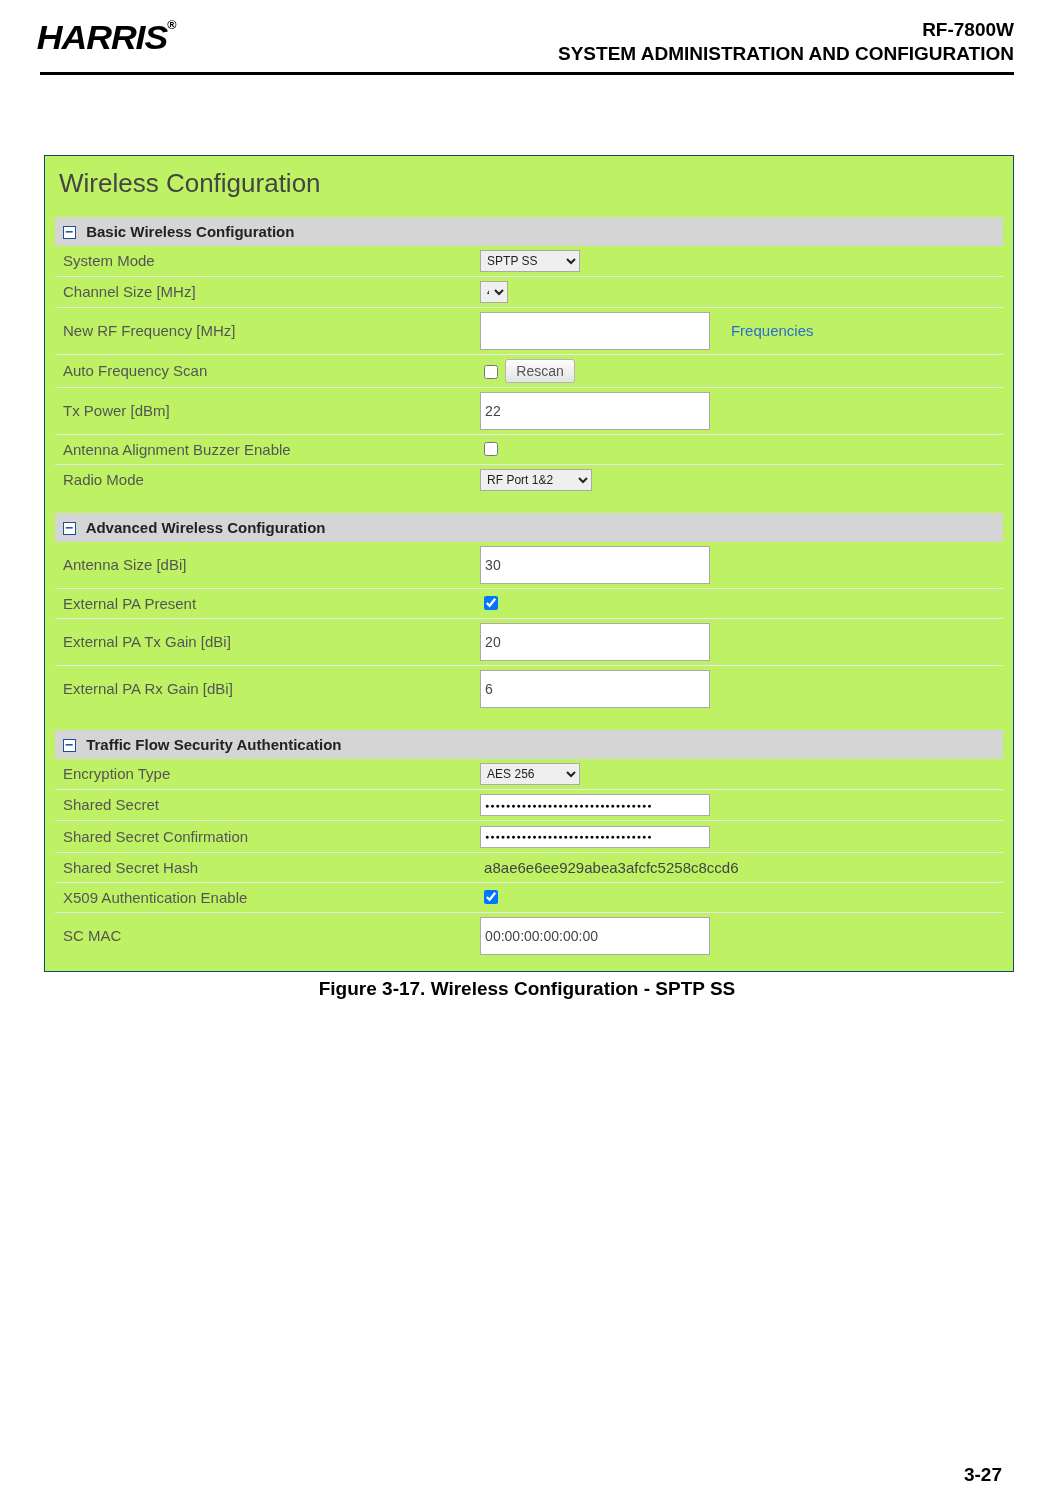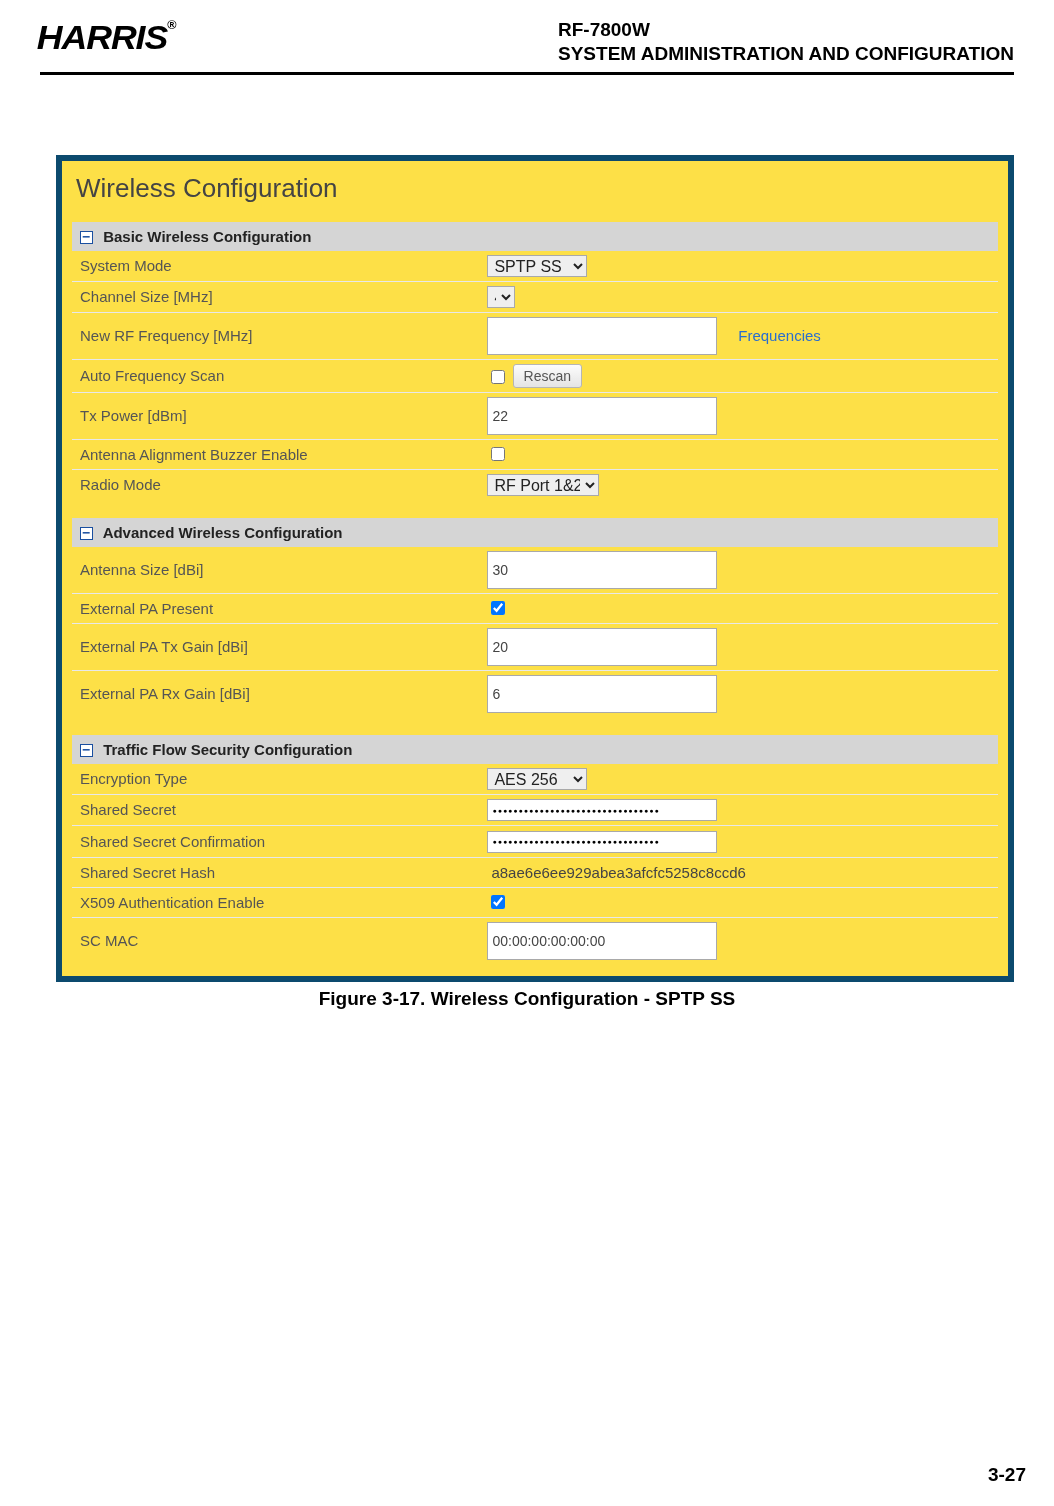--- a/index.html
+++ b/index.html
@@ -28,30 +28,30 @@
     font-family: Arial, sans-serif;
     font-size: 34px;
     font-weight: 900;
     font-style: italic;
     letter-spacing: -1px;
     color: #000;
     transform: scaleX(1.05);
   }
   .logo sup { font-size: 12px; font-style: normal; vertical-align: top; }
   .doc-title {
-    text-align: left;
+    text-align: right;
     font-weight: bold;
     font-size: 19px;
     line-height: 1.25;
   }
   .screenshot-frame {
-    border: 6px solid #0c4a6e;
-    margin: 0 0 6px 16px;
+    border: 1px solid #0c4a6e;
+    margin: 0 0 6px 4px;
     padding: 8px 10px 12px 10px;
-    background: #fde047;
+    background: #bef264;
   }
   .panel-title {
     font-size: 26px;
     font-weight: 400;
     color: #444;
     margin: 4px 0 14px 4px;
     font-family: Arial, sans-serif;
   }
   .section-header {
     background: #d5d5d5;
@@ -107,21 +107,21 @@
     font-size: 7px;
     letter-spacing: 1px;
     padding: 2px 4px;
     border: 1px solid #a9a9a9;
     width: 230px;
     height: 22px;
     color: #000;
   }
   select.sel {
     font-family: Arial, sans-serif;
-    font-size: 16px;
+    font-size: 12px;
     padding: 1px 2px;
     border: 1px solid #a9a9a9;
     background: #efefef;
     height: 22px;
     color: #222;
   }
   .btn {
     font-family: Arial, sans-serif;
     font-size: 14px;
     color: #555;
@@ -151,21 +151,21 @@
   }
   .figure-caption {
     text-align: center;
     font-weight: bold;
     font-size: 19px;
     margin-top: 0;
   }
   .page-number {
     position: absolute;
     bottom: 20px;
-    right: 28px;
+    right: 52px;
     font-weight: bold;
     font-size: 19px;
   }
 </style>
 </head>
 <body>
 
 <div class="page">
 
   <div class="header-row">
@@ -269,21 +269,21 @@
         <td class="label-cell">External PA Rx Gain [dBi]</td>
         <td class="input-cell">
           <input type="text" class="text-input" value="6" style="">
         </td>
       </tr>
     </tbody>
       </table>
 
     <div class="section-header">
       <span class="collapse-icon">−</span>
-      <span>Traffic Flow Security Configuration</span>
+      <span>Traffic Flow Security Authentication</span>
     </div>
     <table class="form-table">
       <tbody>
           <tr>
         <td class="label-cell">Encryption Type</td>
         <td class="input-cell">
           <select class="sel" style="width:100px">
             <option>AES 256</option>
           </select>
         </td>

